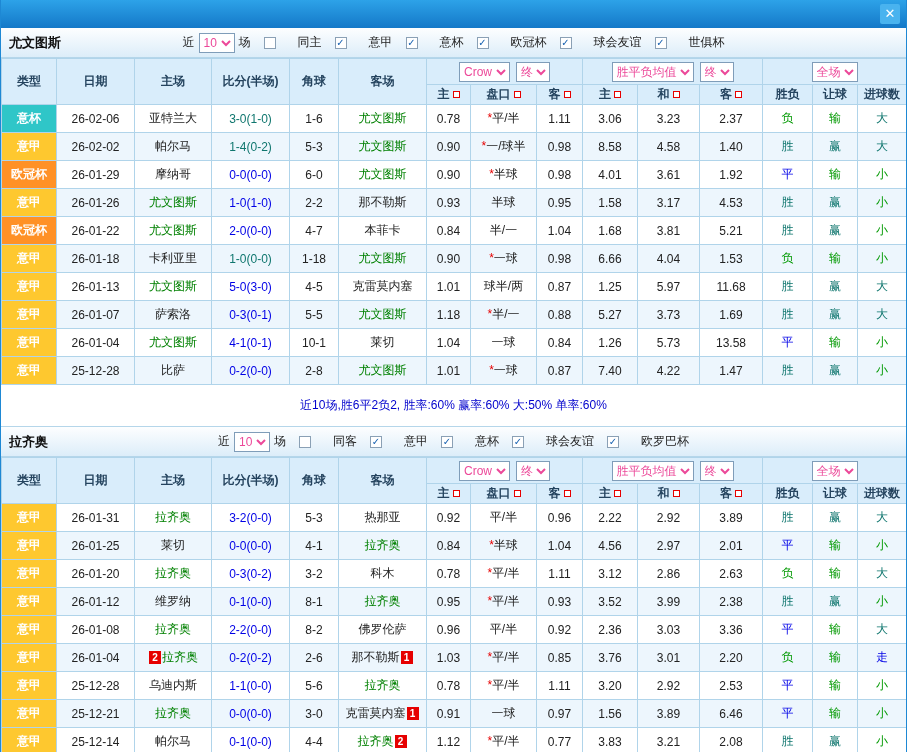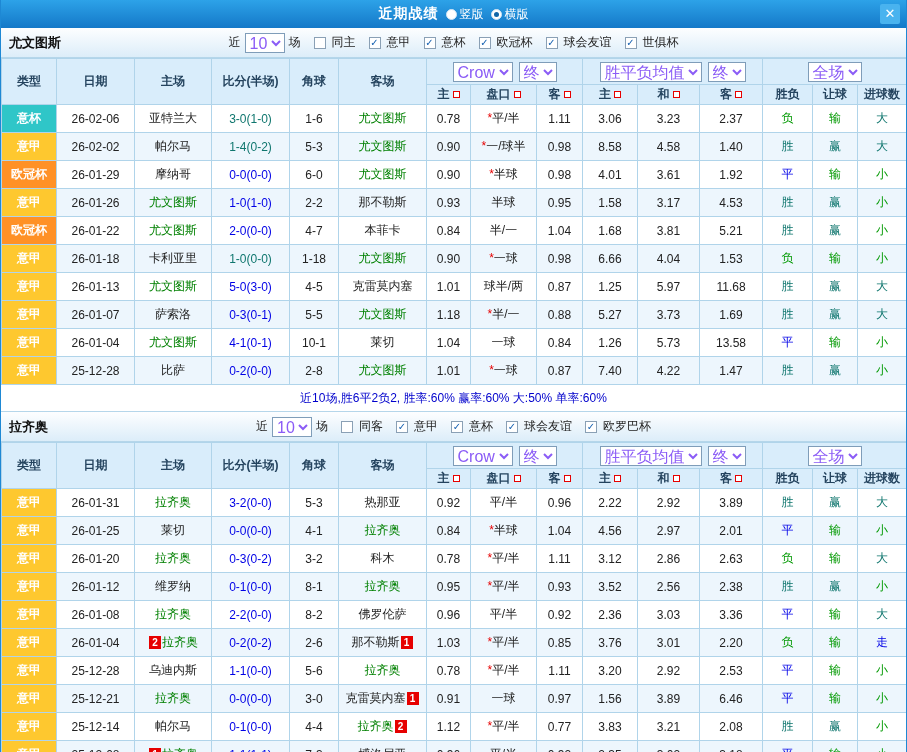--- a/index.html
+++ b/index.html
@@ -21,25 +21,25 @@
   .close-btn { position:absolute; right:6px; top:4px; width:20px; height:20px;
     background:#49b3ef; color:#fff; font-size:13px; font-weight:bold; text-align:center;
     line-height:20px; border-radius:2px; cursor:pointer; }
 
   
   .filter-row { height:30px; background:linear-gradient(#fdfeff,#dcedf9);
     border-bottom:1px solid #b5d6ea; position:relative;
     display:flex; align-items:center; justify-content:center; }
   .team-name { position:absolute; left:8px; font-size:13px; font-weight:bold; color:#111; }
   .filter-controls { display:flex; align-items:center; gap:4px; font-size:12px; color:#222; }
-  select { font-size:16px; height:20px; border:1px solid #7f9db9; background:#fff; color:#8b5cf6; }
+  select { font-size:12px; height:20px; border:1px solid #7f9db9; background:#fff; color:#ec4899; }
   .checkbox { width:12px; height:12px; border:1px solid #8aa0b5; background:#fff;
     display:inline-flex; align-items:center; justify-content:center;
     font-size:10px; line-height:10px; color:#1560b0; font-weight:bold; margin-left:9px; cursor:pointer; }
-  .cb-label { margin-left:2px; }
+  .cb-label { margin-left:18px; }
 
   
   table { border-collapse:collapse; table-layout:fixed; width:905px; }
   th,td { border:1px solid #b0d4ea; text-align:center; overflow:hidden; white-space:nowrap; }
   thead th { background:#d9edfb; font-size:12px; color:#24435e; font-weight:bold; }
   tr.hdr1 th { height:26px; }
   tr.hdr2 th { height:20px; }
   tbody td { height:28px; font-size:12px; color:#222; }
   tbody tr:nth-child(odd) td { background:#fff; }
   tbody tr:nth-child(even) td { background:#edf6fd; }
@@ -51,39 +51,28 @@
   .badge { display:inline-block; min-width:12px; height:13px; line-height:13px;
     background:#e60000; color:#fff; font-size:10px; font-weight:bold;
     padding:0 1px; vertical-align:middle; margin:0 1px; }
   .sort-sq { display:inline-block; width:7px; height:7px; border:1px solid #e60000;
     background:#fff; margin-left:3px; vertical-align:middle; cursor:pointer; }
   .hdr-select { margin:0 3px; }
   .star { color:#e60000; }
   .c-red { color:#0f766e; }
   .c-green { color:#009900; }
   .c-blue { color:#0000e6; }
-  .summary { height:27px; display:flex; align-items:center; justify-content:center;
+  .summary { height:42px; display:flex; align-items:center; justify-content:center;
     font-size:12px; color:#0000cc; border-bottom:1px solid #b5d6ea; background:#fff; }
 </style>
 </head>
 <body>
 
 <div class="page">
   <div class="topbar">
-    <div class="topbar-center">
-      <span class="title">近期战绩</span>
-      <span class="radio-label">
-        <span class="radio-circle"></span>
-        <span>竖版</span>
-      </span>
-      <span class="radio-label">
-        <span class="radio-circle selected"></span>
-        <span>横版</span>
-      </span>
-    </div>
     <div class="close-btn">✕</div>
   </div>
   <div id="sections">
       <div class="section">
         <div class="filter-row">
           <span class="team-name">尤文图斯</span>
           <div class="filter-controls">
             <span>近</span>
             <select class=""><option>10</option></select>
             <span>场</span>
@@ -435,21 +424,21 @@
               <td class="type yijia">意甲</td>
               <td>26-01-12</td>
               <td><span>维罗纳</span></td>
               <td class="c-blue">0-1(0-0)</td>
               <td>8-1</td>
               <td><span class="focus-team">拉齐奥</span></td>
               <td>0.95</td>
               <td><span class="star">*</span><span>平/半</span></td>
               <td>0.93</td>
               <td>3.52</td>
-              <td>2.56</td>
+              <td>3.99</td>
               <td>2.38</td>
               <td class="c-red">胜</td>
               <td class="c-red">赢</td>
               <td class="c-green">小</td>
             </tr>
             <tr>
               <td class="type yijia">意甲</td>
               <td>26-01-08</td>
               <td><span class="focus-team">拉齐奥</span></td>
               <td class="c-blue">2-2(0-0)</td>

